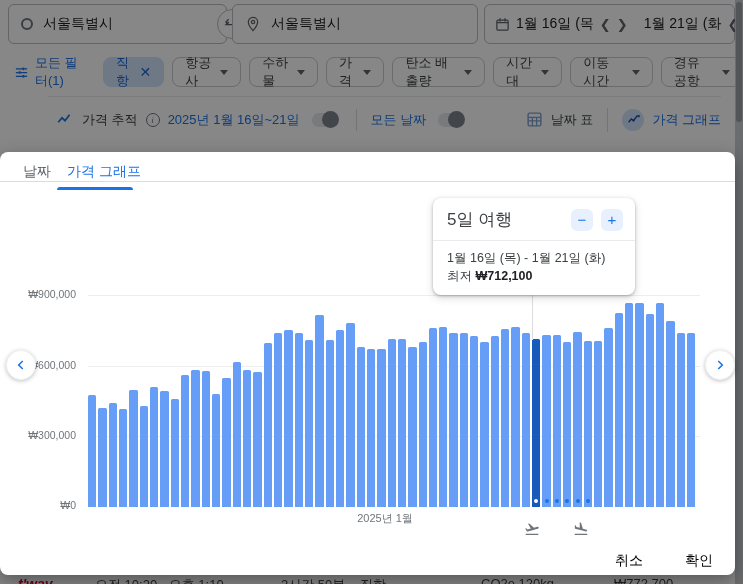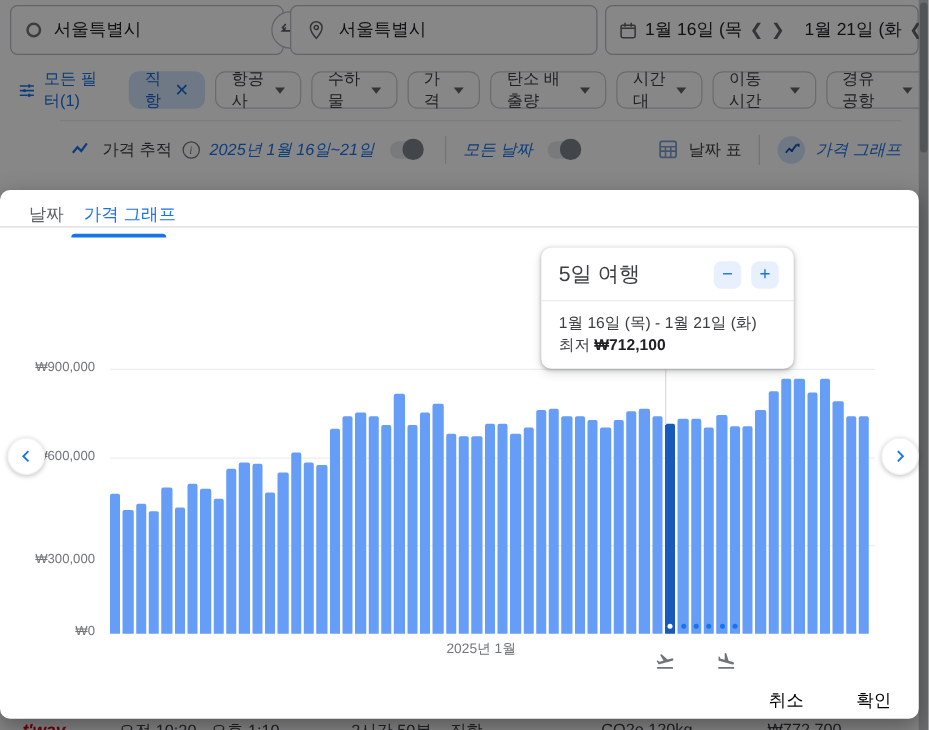--- a/index.html
+++ b/index.html
@@ -17,21 +17,21 @@
 
   .chip-row { position:absolute; left:8px; top:57px; display:flex; align-items:flex-start; gap:8px; }
   .txt-btn { display:flex; align-items:center; gap:6px; color:#1a73e8; font-size:13px; font-weight:500; padding:0 6px; height:30px; }
   .chip { height:30px; display:flex; align-items:center; gap:6px; padding:0 12px; border:1px solid #c7cacd; border-radius:8px; font-size:13px; color:#3c4043; background:#fff; }
   .chip.active { background:#d2e3fc; border-color:#d2e3fc; color:#1967d2; font-weight:500; }
   .caret-down { width:0; height:0; border-left:4px solid transparent; border-right:4px solid transparent; border-top:5px solid #5f6368; }
   .chip-x { color:#1967d2; font-size:14px; font-weight:700; line-height:1; }
 
   #track-row { position:absolute; left:0; right:22px; top:96px; height:46px; border-top:1px solid #e8eaed; display:flex; align-items:center;margin-left:48px; }
   .track-left { display:flex; align-items:center; gap:8px; padding-left:8px; font-size:13px; }
-  .blue-label { color:#1a73e8; font-size:13px; font-weight:500;font-style:italic; }
+  .blue-label { color:#1a73e8; font-size:13px; font-weight:500; }
   .toggle { width:26px; height:14px; background:#e4e6e9; border-radius:8px; position:relative; margin:0 4px; }
   .toggle .knob { position:absolute; right:-1px; top:-2px; width:17px; height:17px; border-radius:9px; background:#7d838a; }
   .info-badge { width:14px; height:14px; border:1.3px solid #70757a; border-radius:50%; color:#70757a; font-size:9px; display:flex; align-items:center; justify-content:center; font-style:italic; font-family:"Liberation Serif",serif; }
   .track-right { margin-left:auto; display:flex; align-items:center; gap:10px; }
   .view-btn { display:flex; align-items:center; gap:8px; font-size:13px; }
   .circle-ico { width:22px; height:22px; border-radius:50%; background:#d2e3fc; display:flex; align-items:center; justify-content:center; }
 
   #footer-row { position:absolute; left:0; top:574px; width:735px; display:flex; align-items:flex-start; font-size:13px; color:#3c4043; }
   #footer-row span { position:absolute; top:2px; white-space:nowrap; }
   .tway { color:#d6001c; font-weight:700; font-style:italic; font-size:14px; }
@@ -219,21 +219,21 @@
     <div class="tab" style="left:23px;">날짜</div>
     <div class="tab active" style="left:67px;">가격 그래프</div>
     <div id="tab-underline"></div>
   </div>
 
   <div class="gridline" style="top:143px;"></div>
   <div class="gridline" style="top:214px;"></div>
   <div class="gridline" style="top:284px;"></div>
   <div class="ytick" style="top:136px;">₩900,000</div>
   <div class="ytick" style="top:207px;">₩600,000</div>
-  <div class="ytick" style="top:289px;">₩300,000</div>
+  <div class="ytick" style="top:277px;">₩300,000</div>
   <div class="ytick" style="top:347px;">₩0</div>
 
   <div id="sel-line"></div>
   <div id="bars">
       <div class="bar" style="height: 112px; background: rgb(102, 157, 246);"></div>
       <div class="bar" style="height: 99px; background: rgb(102, 157, 246);"></div>
       <div class="bar" style="height: 104px; background: rgb(102, 157, 246);"></div>
       <div class="bar" style="height: 98px; background: rgb(102, 157, 246);"></div>
       <div class="bar" style="height: 117px; background: rgb(102, 157, 246);"></div>
       <div class="bar" style="height: 101px; background: rgb(102, 157, 246);"></div>

